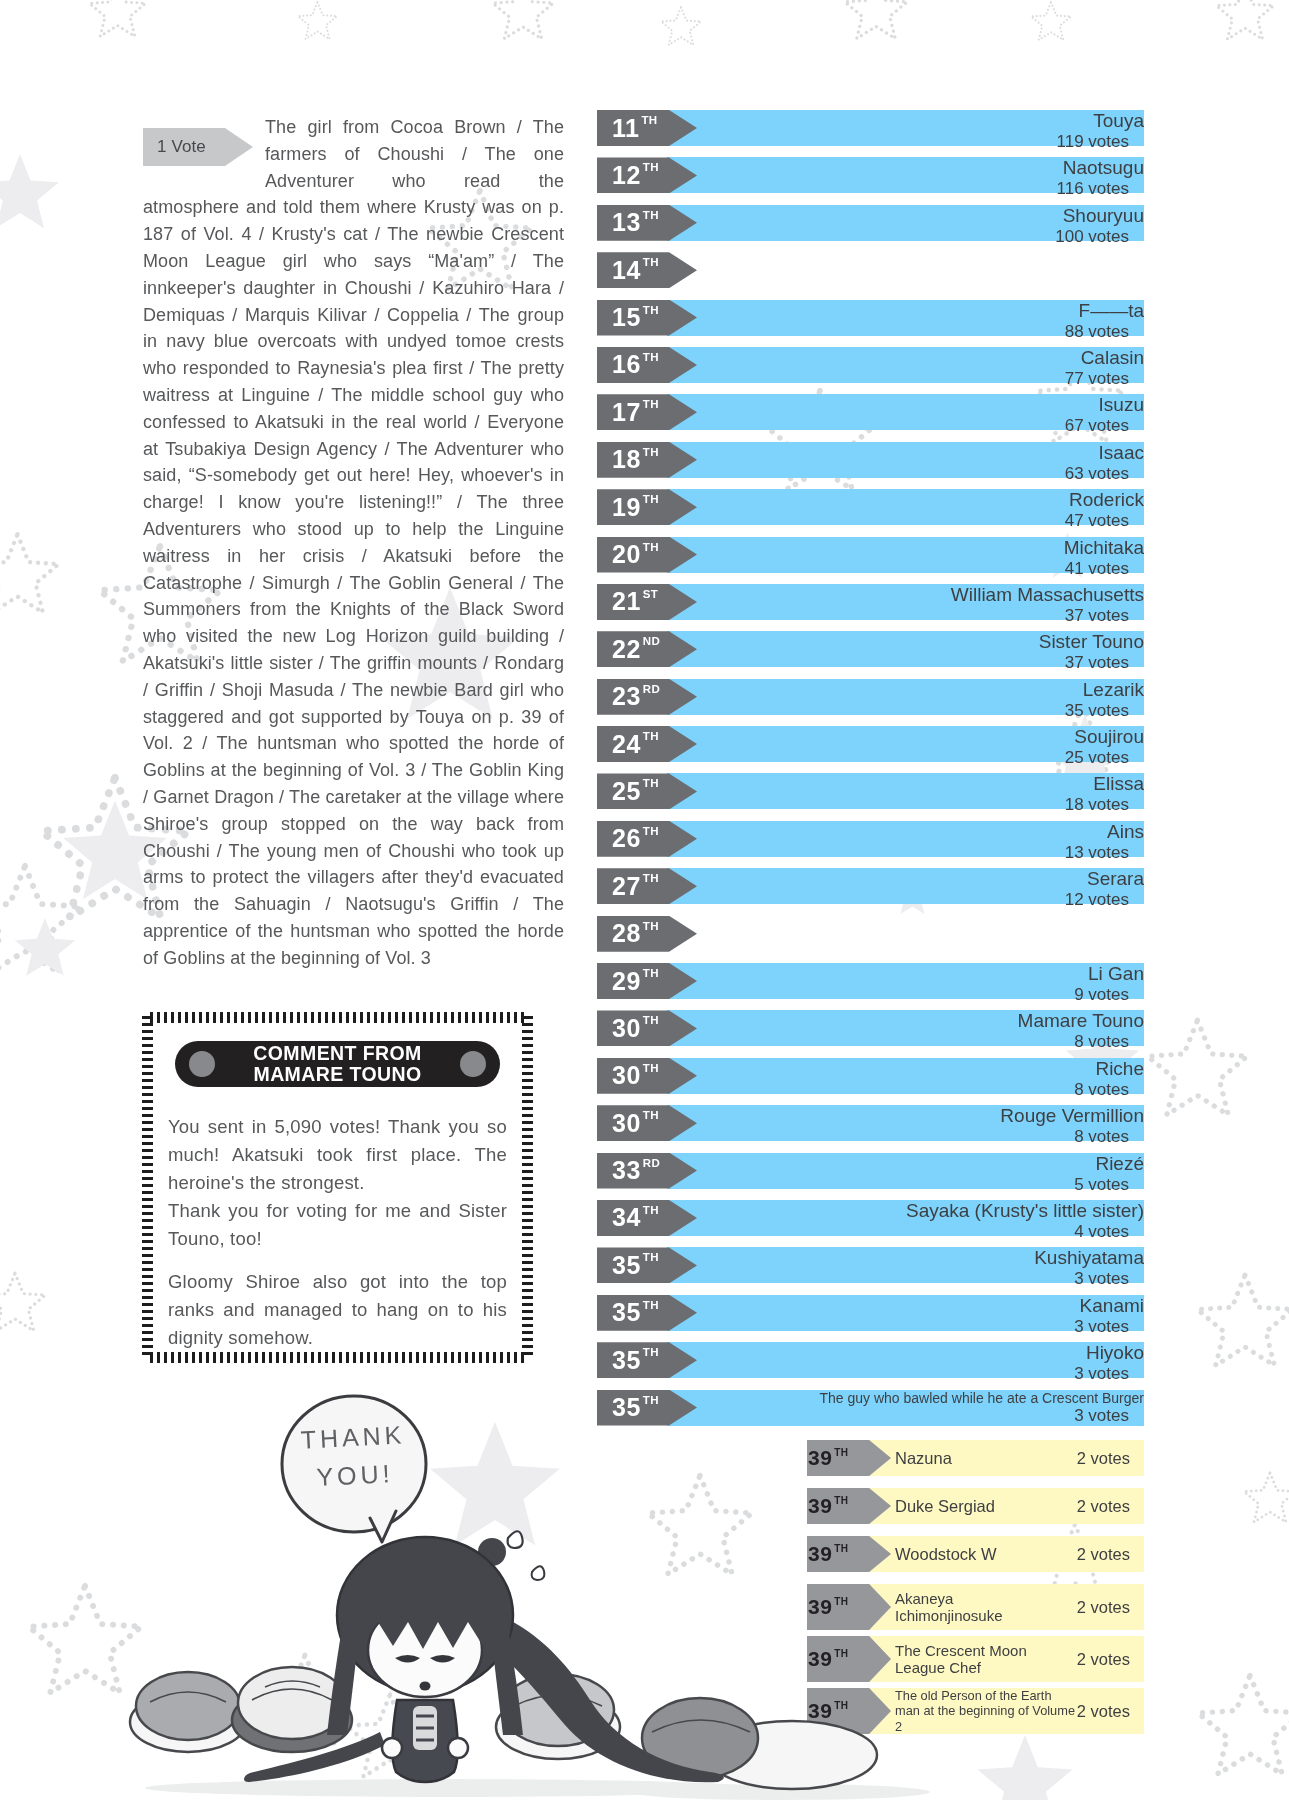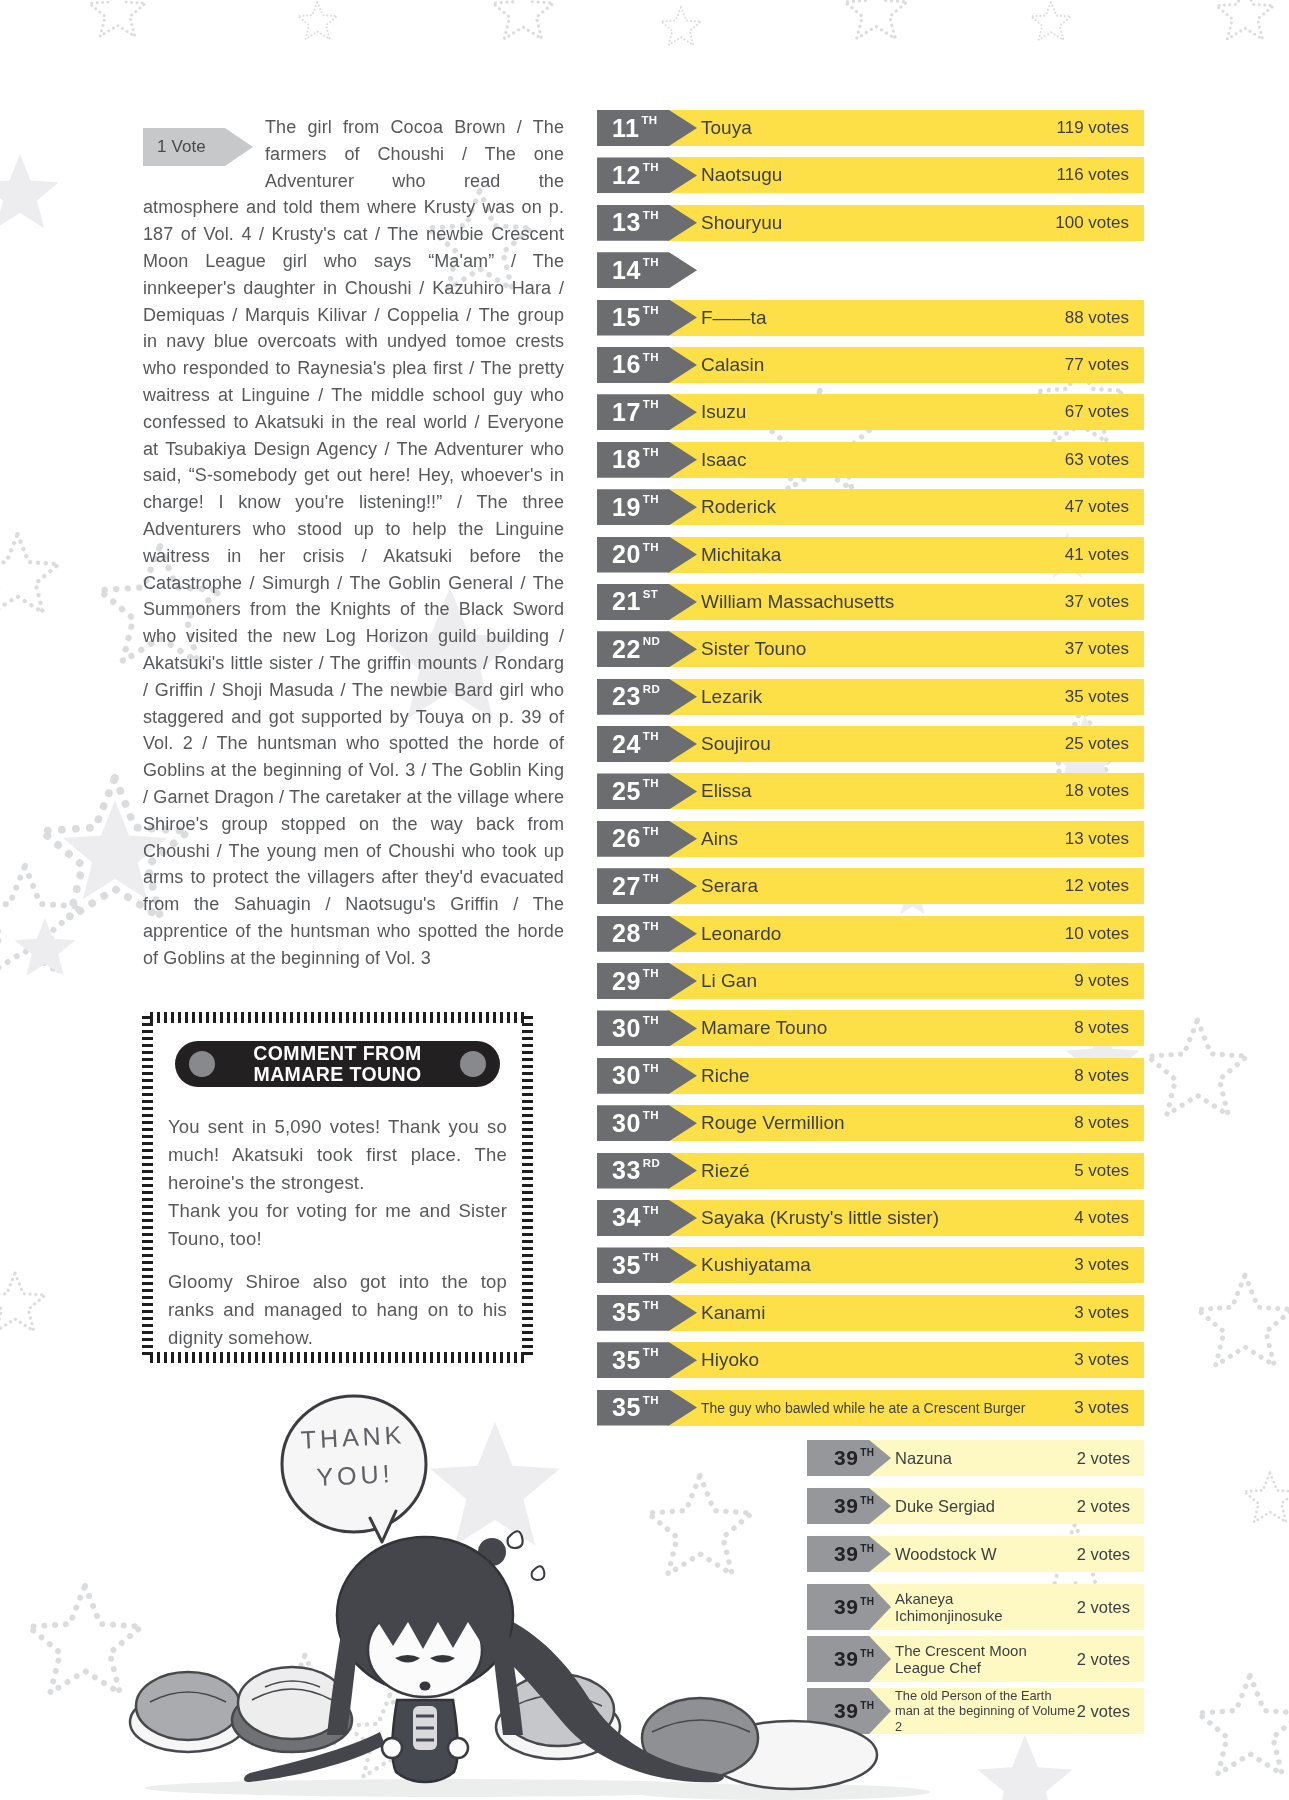--- a/index.html
+++ b/index.html
@@ -34,22 +34,22 @@
   .hdot{position:absolute;top:50%;width:26px;height:26px;border-radius:50%;background:#87898c;
       transform:translateY(-50%);}
   .hdot.l{left:14px}.hdot.r{right:14px}
   .cpara{margin:0 4px;font-size:18.5px;line-height:28px;text-align:justify;color:#57585a;letter-spacing:.2px;}
   .cpara.first{margin-top:26px;}
   .cpara.second{margin-top:15px;}
 
   
   .ranking-main{left:597px;top:110px;width:547px;}
   .rrow{position:relative;height:36px;margin-bottom:11.4px;}
-  .rbar{position:absolute;left:70px;right:0;top:0;bottom:0;background:#fde047;
-        display:flex;align-items:center;padding-left:34px;box-sizing:border-box;}
+  .rbar{position:absolute;left:70px;right:0;top:0;bottom:0;background:#7dd3fc;
+        display:flex;align-items:flex-end;padding-left:34px;box-sizing:border-box;flex-direction:column;}
   .rname{font-size:19px;color:#3e3f42;white-space:nowrap;}
   .rname.longname{font-size:14px;}
   .rvotes{margin-left:auto;padding-right:15px;font-size:17px;color:#3e3f42;white-space:nowrap;}
   .rbadge{position:absolute;left:0;top:0;bottom:0;width:100px;background:#6b6d70;color:#fff;
         clip-path:polygon(0 0,72% 0,100% 50%,72% 100%,0 100%);
         display:flex;align-items:center;padding-left:15px;box-sizing:border-box;z-index:2;}
   .rnum{font-size:25px;font-weight:800;letter-spacing:.5px;}
   .rsuf{font-size:11.5px;font-weight:800;text-transform:uppercase;margin-left:2px;
         transform:translateY(-8px);display:inline-block;letter-spacing:.3px;}
 
@@ -58,21 +58,21 @@
   .srow{position:relative;height:36px;margin-bottom:12px;}
   .srow.tall{height:46px;margin-bottom:6px;}
   .sbar{position:absolute;left:62px;right:0;top:0;bottom:0;background:#fef9c3;
         display:flex;align-items:center;padding-left:26px;box-sizing:border-box;}
   .sbar .rname{font-size:16.5px;}
   .sbar .rname.small{font-size:15px;line-height:1.15;white-space:normal;}
   .sbar .rname.tiny{font-size:12.8px;line-height:1.2;white-space:normal;}
   .sbar .rvotes{font-size:16.5px;padding-right:14px;}
   .sbadge{position:absolute;left:0;top:0;bottom:0;width:84px;background:#95979a;color:#232124;
         clip-path:polygon(0 0,74% 0,100% 50%,74% 100%,0 100%);
-        display:flex;align-items:center;padding-left:27px;box-sizing:border-box;z-index:2;}
+        display:flex;align-items:center;padding-left:1px;box-sizing:border-box;z-index:2;}
   .sbadge .rnum{font-size:21px;}
   .sbadge .rsuf{font-size:10px;transform:translateY(-6px);}
 
   
   .bubble{left:278px;top:1392px;width:155px;height:158px;}
   .bubble svg{position:absolute;inset:0;overflow:visible;}
   .bubble-text{position:absolute;left:0;top:26px;width:152px;text-align:center;
        font-size:25px;color:#606165;letter-spacing:4px;line-height:38px;transform:rotate(-3deg);}
 
   
@@ -379,24 +379,20 @@
         <div class="rbar">
           <span class="rname">Serara</span>
           <span class="rvotes">12 votes</span>
         </div>
         <div class="rbadge">
           <span class="rnum">27</span>
           <span class="rsuf">th</span>
         </div>
       </div>
       <div class="rrow">
-        <div class="rbar">
-          <span class="rname">Leonardo</span>
-          <span class="rvotes">10 votes</span>
-        </div>
         <div class="rbadge">
           <span class="rnum">28</span>
           <span class="rsuf">th</span>
         </div>
       </div>
       <div class="rrow">
         <div class="rbar">
           <span class="rname">Li Gan</span>
           <span class="rvotes">9 votes</span>
         </div>

